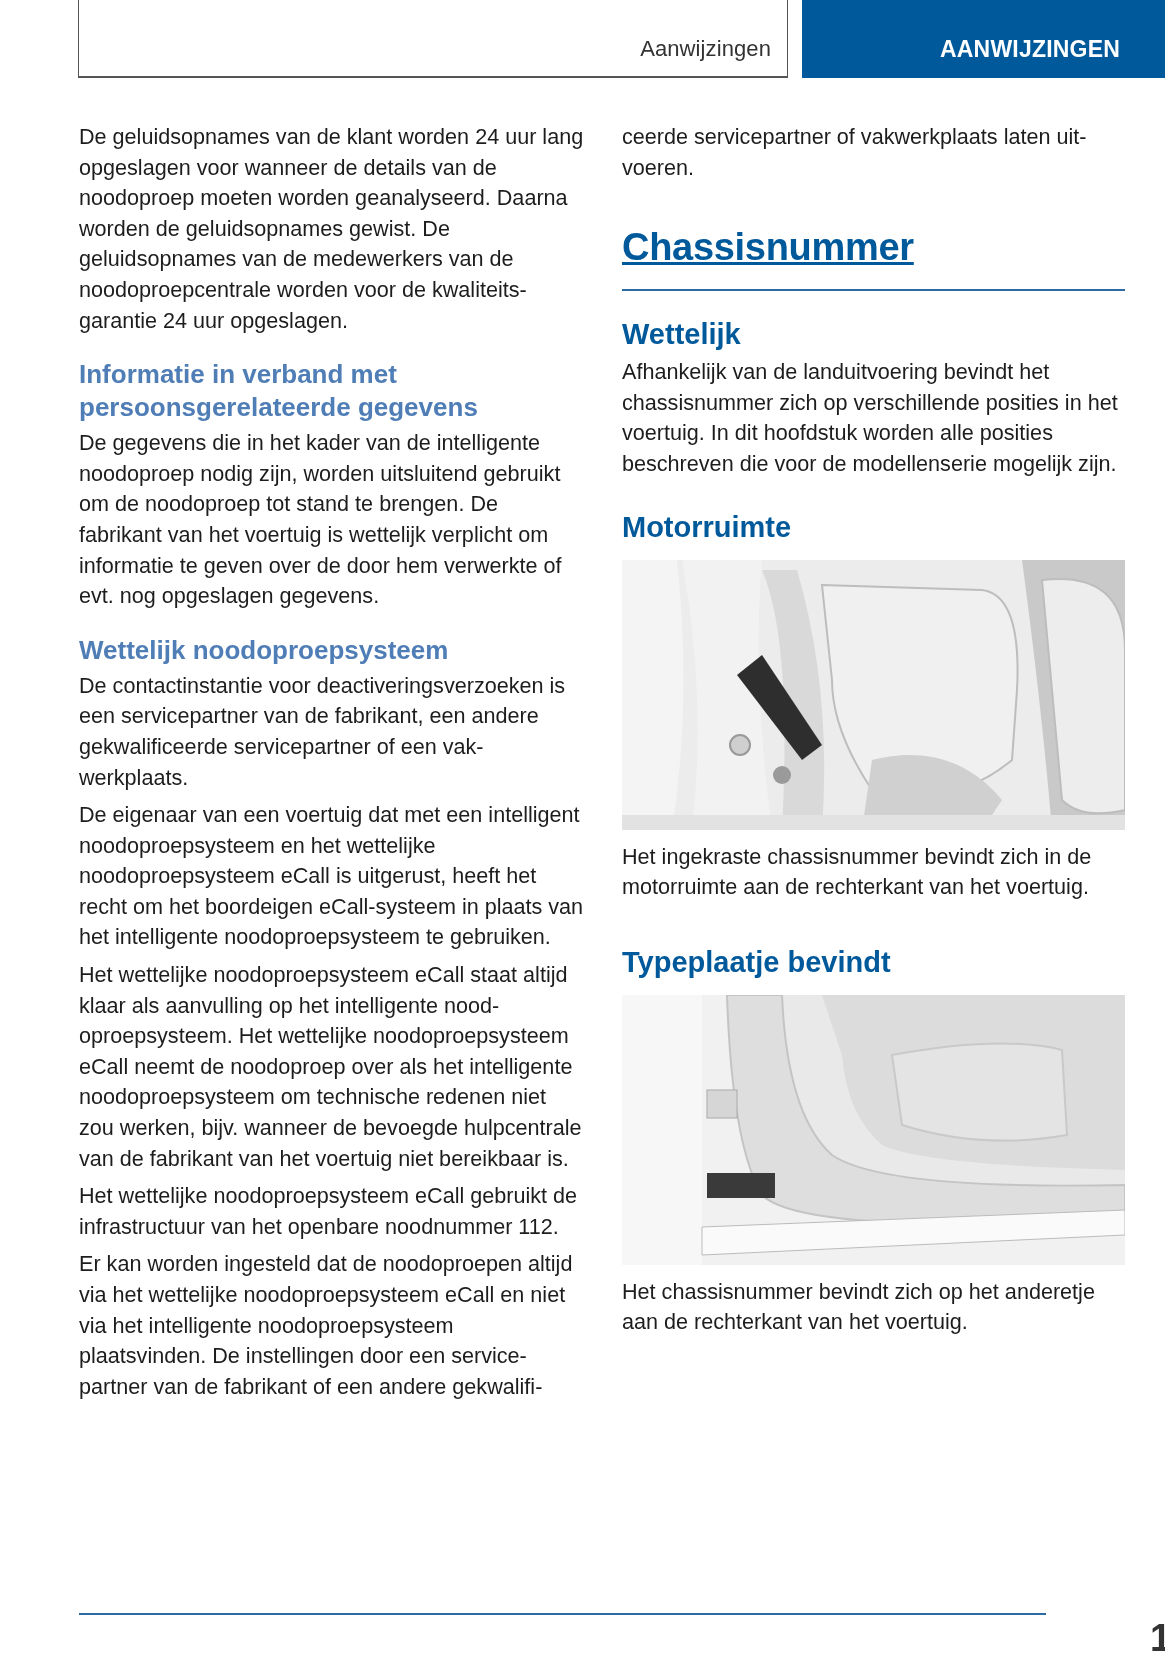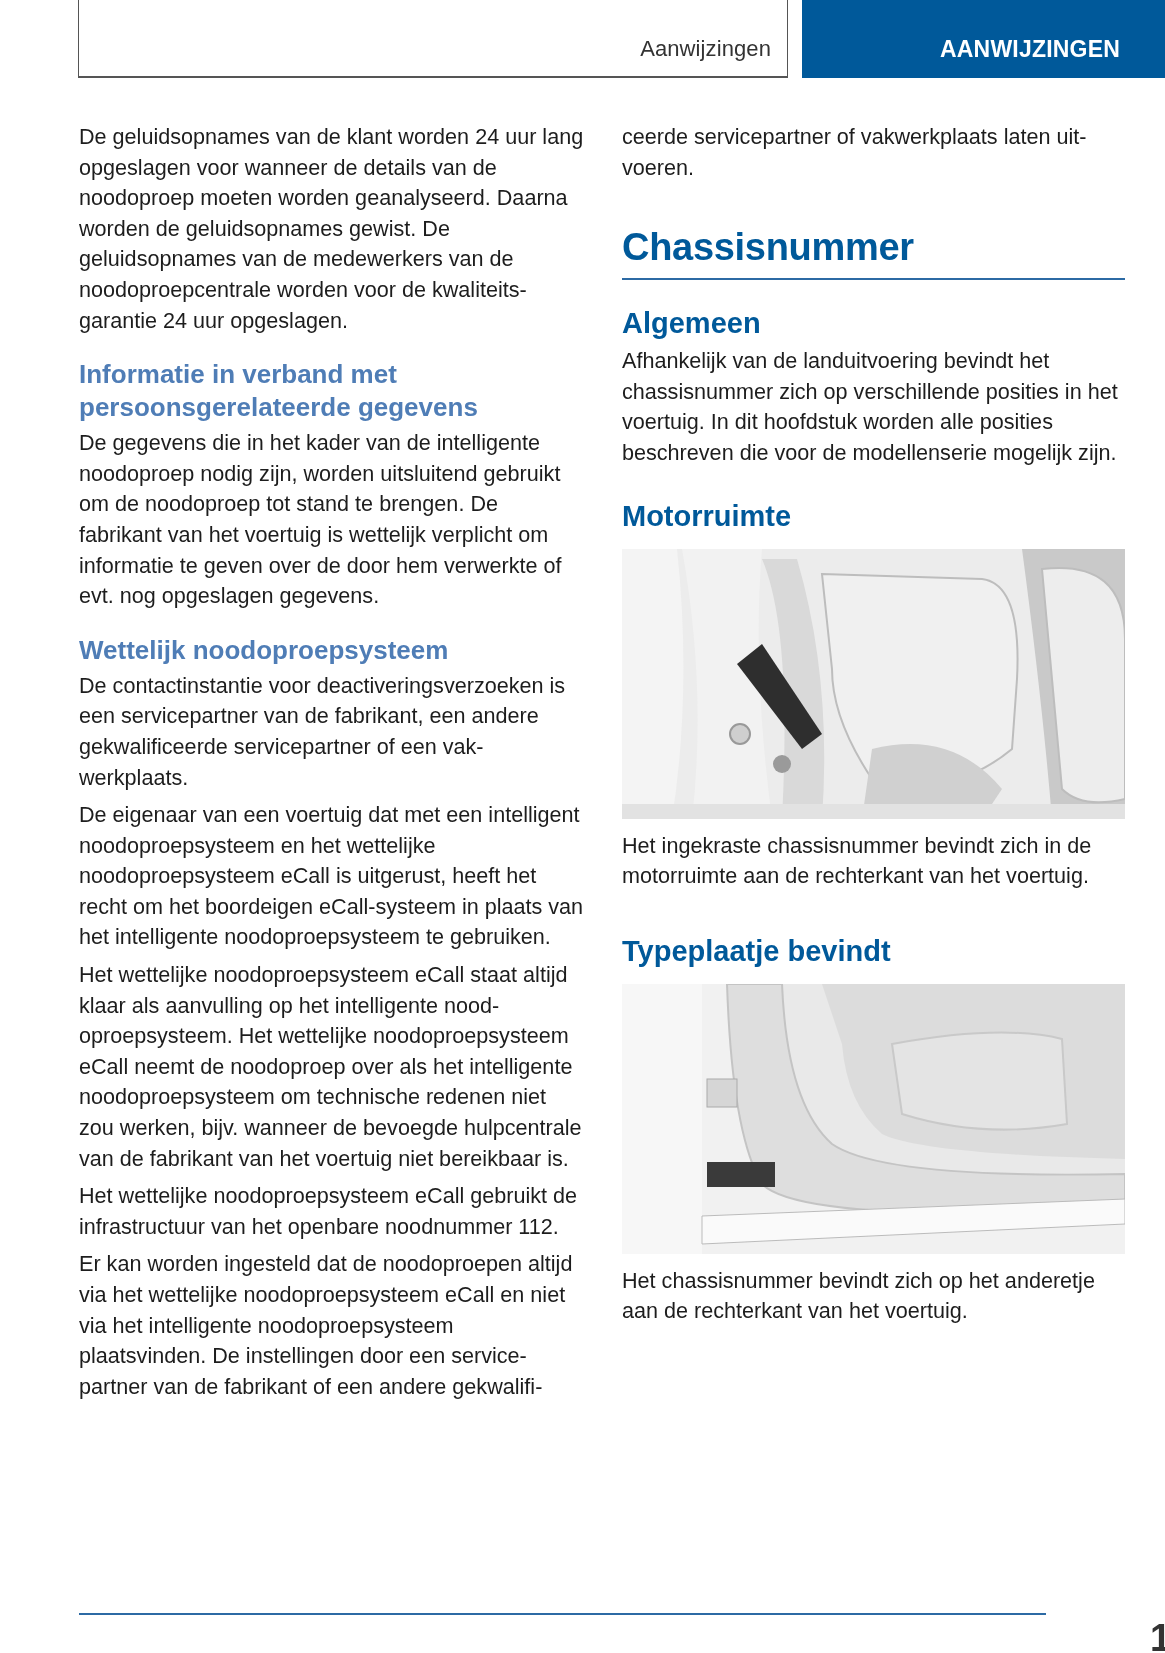--- a/index.html
+++ b/index.html
@@ -29,21 +29,21 @@
   .col-left { left: 79px; width: 506px; }
   .col-right { left: 622px; width: 503px; }
   p.body {
     margin: 0 0 7px 0; font-size: 21.6px; line-height: 30.6px; color: #1d1d1d;
   }
   h3.sub-light {
     margin: 22px 0 4px 0; font-size: 26px; line-height: 33px; font-weight: bold; color: #4f7db6;
   }
   h2.chapter {
     margin: 42px 0 0 0; font-size: 38px; line-height: 44px; font-weight: bold; color: #00599a;
-    padding-bottom: 9px; border-bottom: 2px solid #2c6aa4; letter-spacing: -0.3px;
+    padding-bottom: 20px; border-bottom: 2px solid #2c6aa4; letter-spacing: -0.3px; text-decoration: underline;
   }
   h3.sub-dark {
     margin: 26px 0 6px 0; font-size: 29px; line-height: 34px; font-weight: bold; color: #00599a;
   }
   .figure {
     width: 503px; height: 270px; position: relative; overflow: hidden; margin: 16px 0 12px 0;
     background: #e6e6e6;
   }
   .figure svg { position: absolute; left: 0; top: 0; width: 100%; height: 100%; }
   
@@ -76,21 +76,21 @@
   <p class="body">Het wettelijke noodoproepsysteem eCall staat al­tijd klaar als aanvulling op het intelligente nood­oproepsysteem. Het wettelijke noodoproepsys­teem eCall neemt de noodoproep over als het intelligente noodoproepsysteem om technische redenen niet zou werken, bijv. wanneer de be­voegde hulpcentrale van de fabrikant van het voertuig niet bereikbaar is.</p>
   <p class="body">Het wettelijke noodoproepsysteem eCall ge­bruikt de infrastructuur van het openbare nood­nummer 112.</p>
   <p class="body">Er kan worden ingesteld dat de noodoproepen altijd via het wettelijke noodoproepsysteem eCall en niet via het intelligente noodoproepsysteem plaatsvinden. De instellingen door een service­partner van de fabrikant of een andere gekwalifi-</p>
 </div>
 
 <div class="col col-right">
   <p class="body">ceerde servicepartner of vakwerkplaats laten uit­voeren.</p>
 
   <h2 class="chapter">Chassisnummer</h2>
 
-  <h3 class="sub-dark">Algemeen</h3>
+  <h3 class="sub-dark">Wettelijk</h3>
   <p class="body">Afhankelijk van de landuitvoering bevindt het chassisnummer zich op verschillende posities in het voertuig. In dit hoofdstuk worden alle posities beschreven die voor de modellenserie mogelijk zijn.</p>
 
   <h3 class="sub-dark" style="margin-top:30px;">Motorruimte</h3>
   <div class="figure" title="Engine compartment illustration with highlighted chassis number location">
     <svg viewBox="0 0 503 270" preserveAspectRatio="none">
       <rect x="0" y="0" width="503" height="270" fill="#ececec"></rect>
       <path d="M0 0 L55 0 Q70 140 50 270 L0 270 Z" fill="#f4f4f4"></path>
       <path d="M60 0 L140 0 Q130 120 150 270 L70 270 Q85 140 60 0 Z" fill="#f2f2f2"></path>
       <path d="M140 10 Q170 80 160 270 L200 270 Q210 130 175 10 Z" fill="#d9d9d9"></path>
       <path d="M200 25 L360 30 Q400 35 395 130 L390 200 Q330 250 250 230 Q210 170 210 120 Z" fill="#f0f0f0" stroke="#bdbdbd" stroke-width="2"></path>

